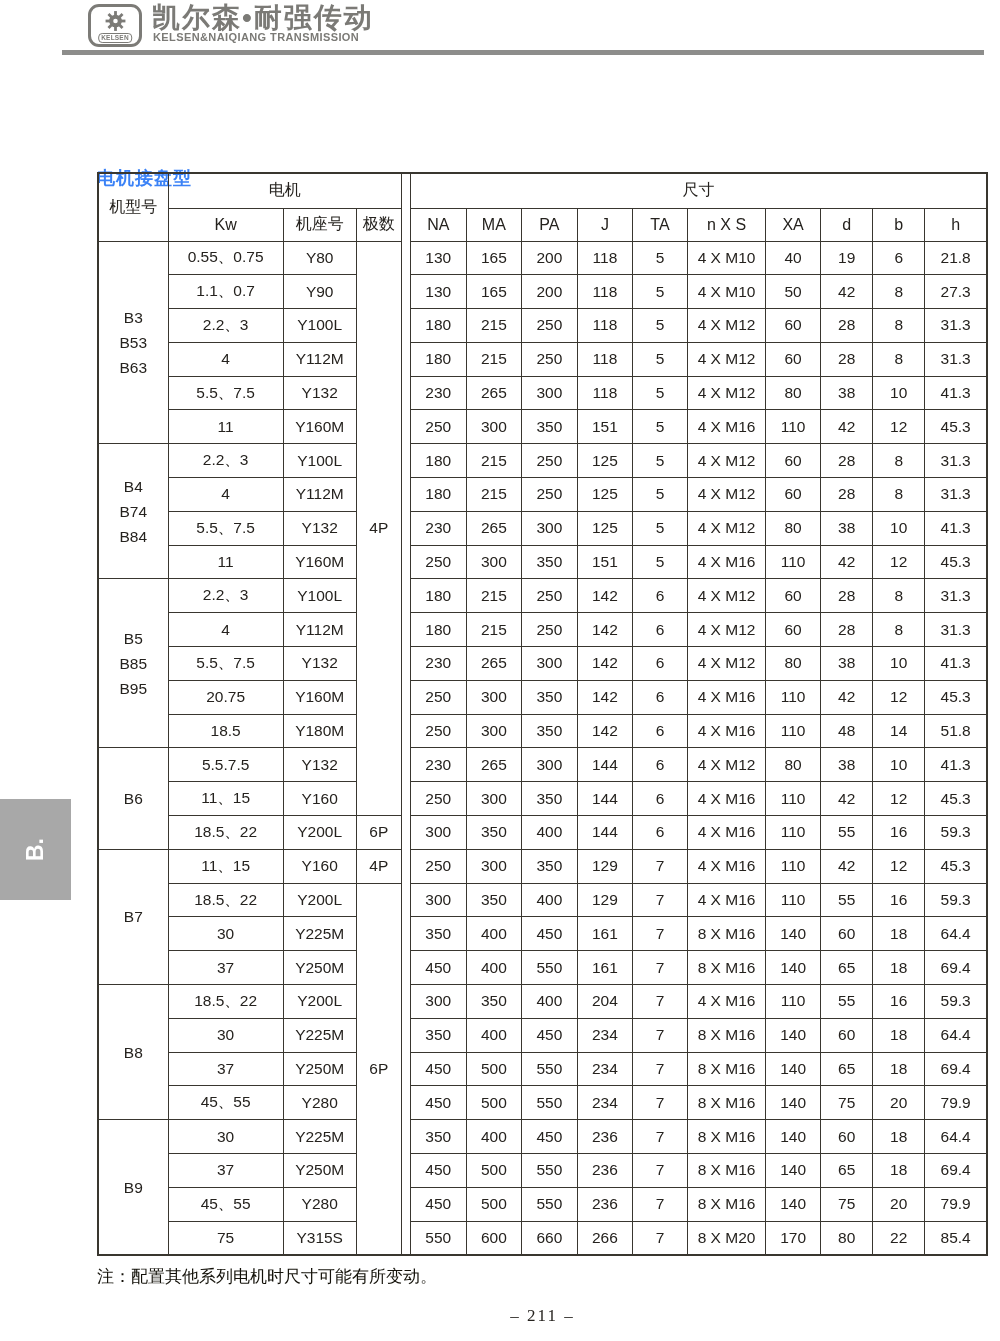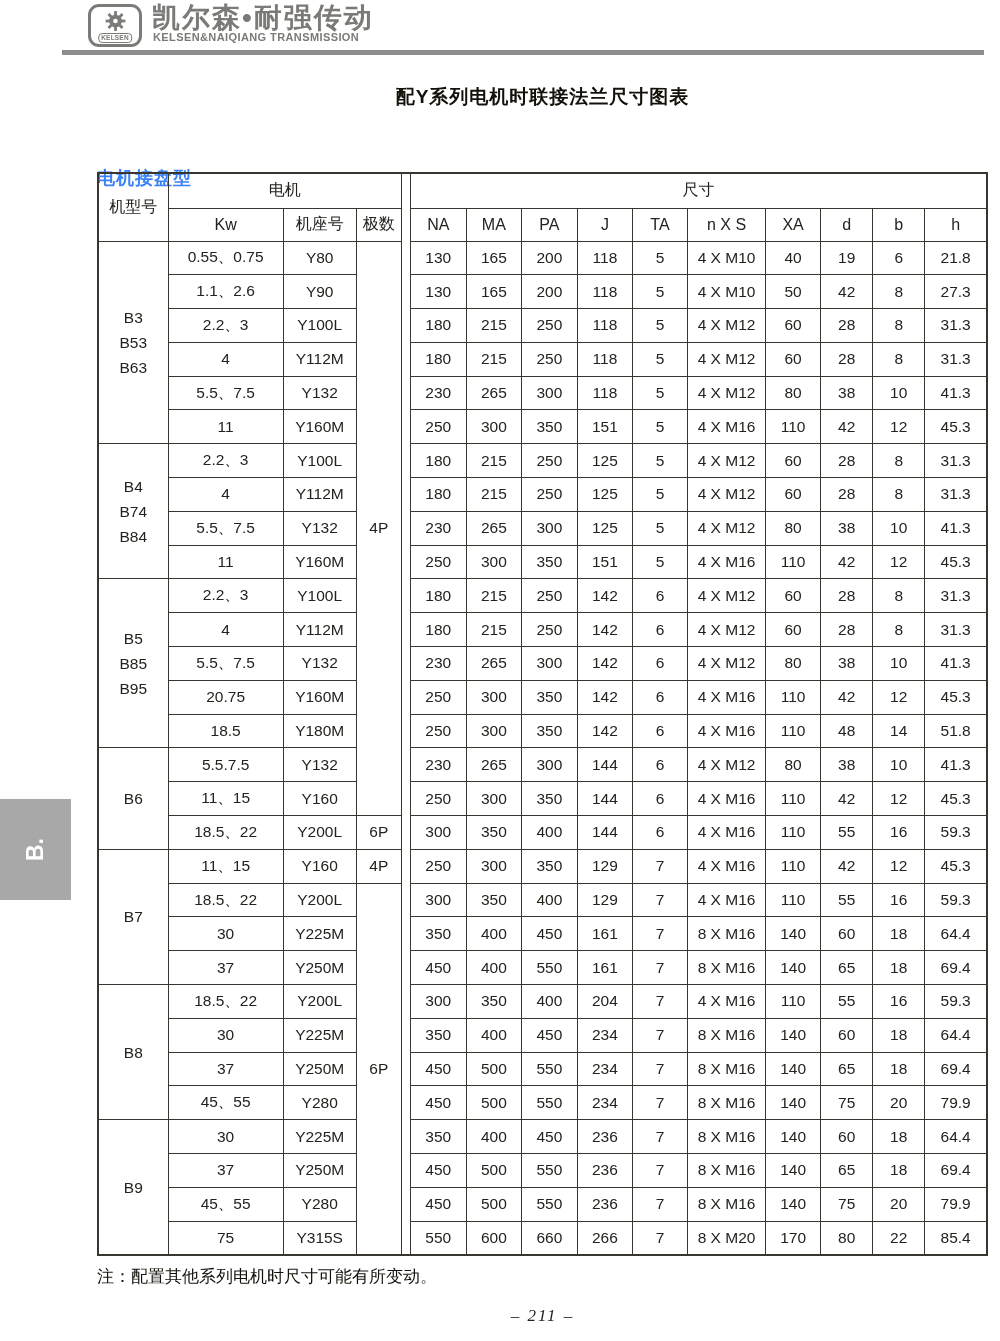--- a/index.html
+++ b/index.html
@@ -31,21 +31,21 @@
   td,th{border:1px solid #39362f;text-align:center;vertical-align:middle;padding:0;
         font-weight:normal;font-size:15.5px;color:#25221e;overflow:hidden;}
   th{font-size:16px;text-align:center;}
   tr.h1{height:35px;} tr.h2{height:33px;} tr.d{height:33.8px;}
   td.gap{border-top:none;border-bottom:none;}
   td.model{white-space:pre-line;line-height:25px;}
 
   
   #note{position:absolute;left:97px;top:1265px;font-size:17px;font-weight:normal;color:#131109;}
   #pageno{position:absolute;left:97px;top:1306px;width:891px;text-align:center;
-          font-family:"Liberation Serif",serif;font-size:17px;color:#25221e;letter-spacing:2px;font-style:italic;}
+          font-family:"Liberation Serif",serif;font-size:17px;color:#25221e;letter-spacing:2px;}
 
   
   #tab-b{position:absolute;left:0;top:799px;width:71px;height:101px;background:#a8a8a8;
          display:flex;align-items:center;justify-content:center;}
   #tab-b span{transform:rotate(-90deg);color:#ffffff;font-size:23px;font-weight:bold;}
 </style>
 </head>
 <body>
 
 <div id="page">
@@ -64,21 +64,20 @@
         <rect x="10.9" y="3.2" width="2.2" height="3.8" transform="rotate(315 12 11)"></rect>
       </g>
       <circle cx="12" cy="11" r="1.8" fill="#ffffff"></circle>
     </svg>
     <div id="kelsen-label">KELSEN</div>
   </div>
   <div id="brand-cn">凯尔森•耐强传动</div>
   <div id="brand-en">KELSEN&amp;NAIQIANG TRANSMISSION</div>
   <div id="bar"></div>
 
-  <div id="title">配Y系列电机时联接法兰尺寸图表</div>
   <div id="subtitle">电机接盘型</div>
 
   <table>
       <colgroup>
         <col style="width:70px">
         <col style="width:115px">
         <col style="width:73px">
         <col style="width:45px">
         <col style="width:9px">
         <col style="width:56px">
@@ -126,21 +125,21 @@
           <td>200</td>
           <td>118</td>
           <td>5</td>
           <td>4 X M10</td>
           <td>40</td>
           <td>19</td>
           <td>6</td>
           <td>21.8</td>
         </tr>
         <tr class="d">
-          <td>1.1、2.6</td>
+          <td>1.1、0.7</td>
           <td>Y90</td>
           <td>130</td>
           <td>165</td>
           <td>200</td>
           <td>118</td>
           <td>5</td>
           <td>4 X M10</td>
           <td>50</td>
           <td>42</td>
           <td>8</td>

